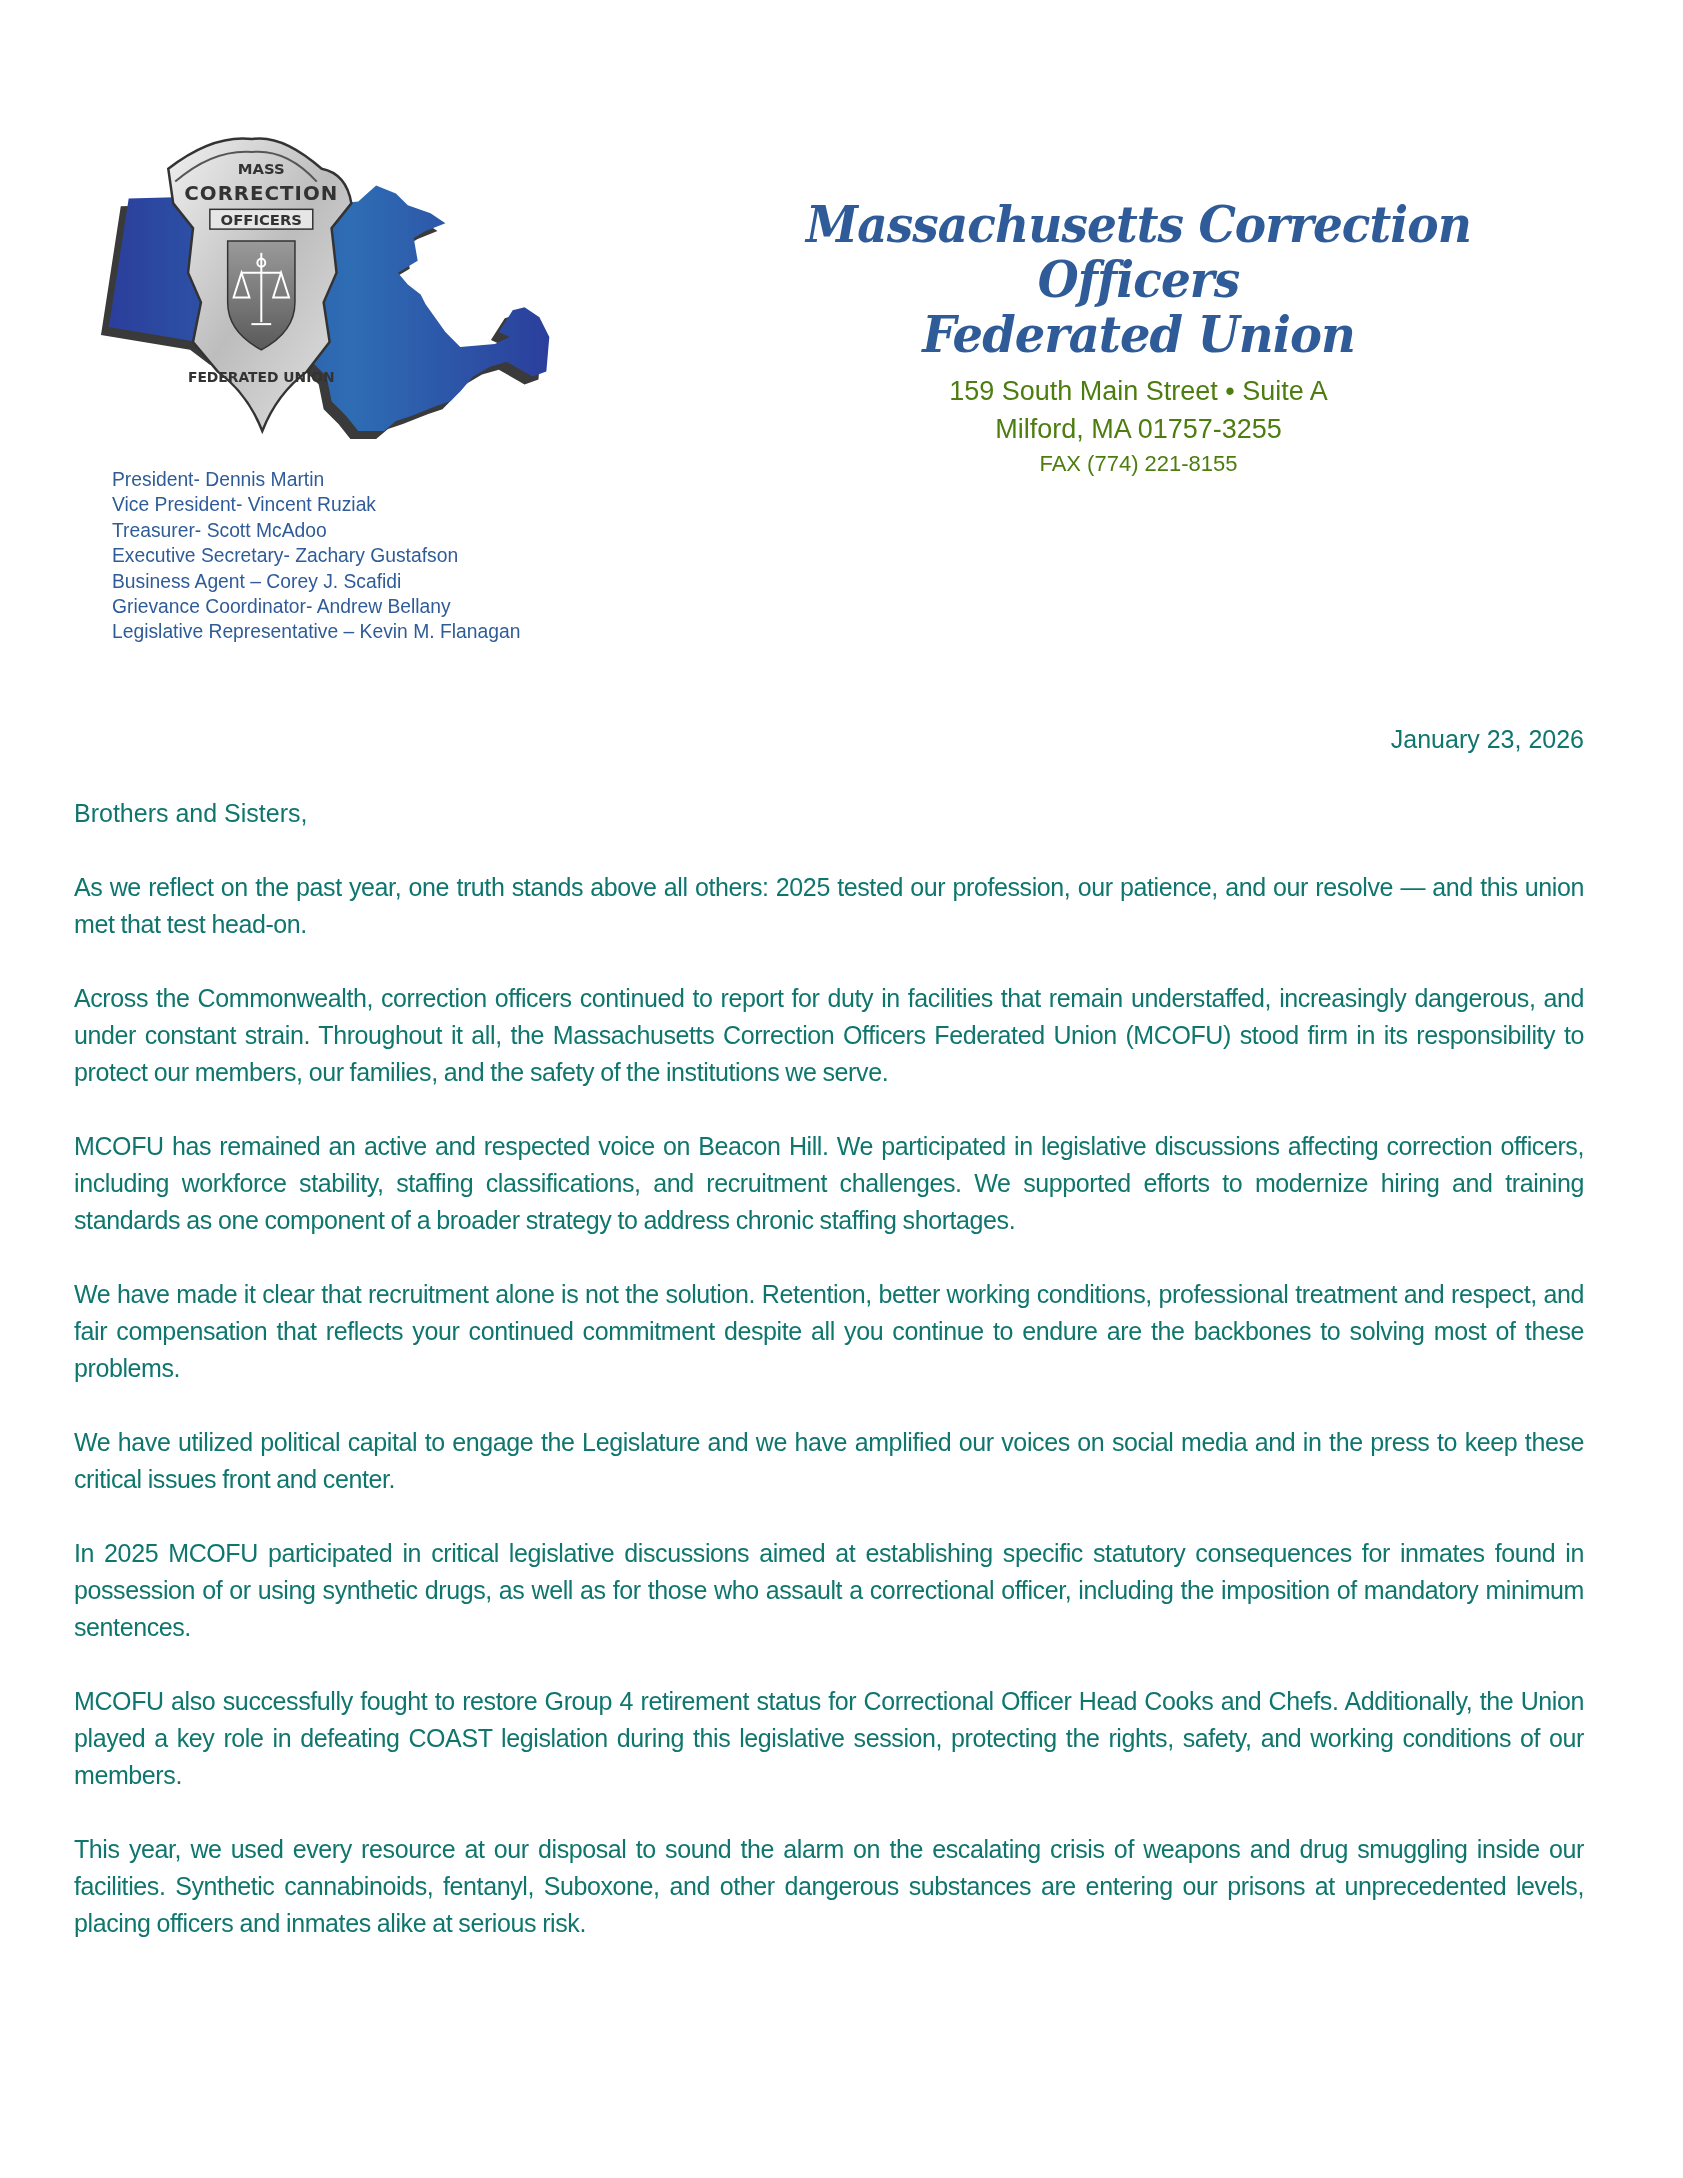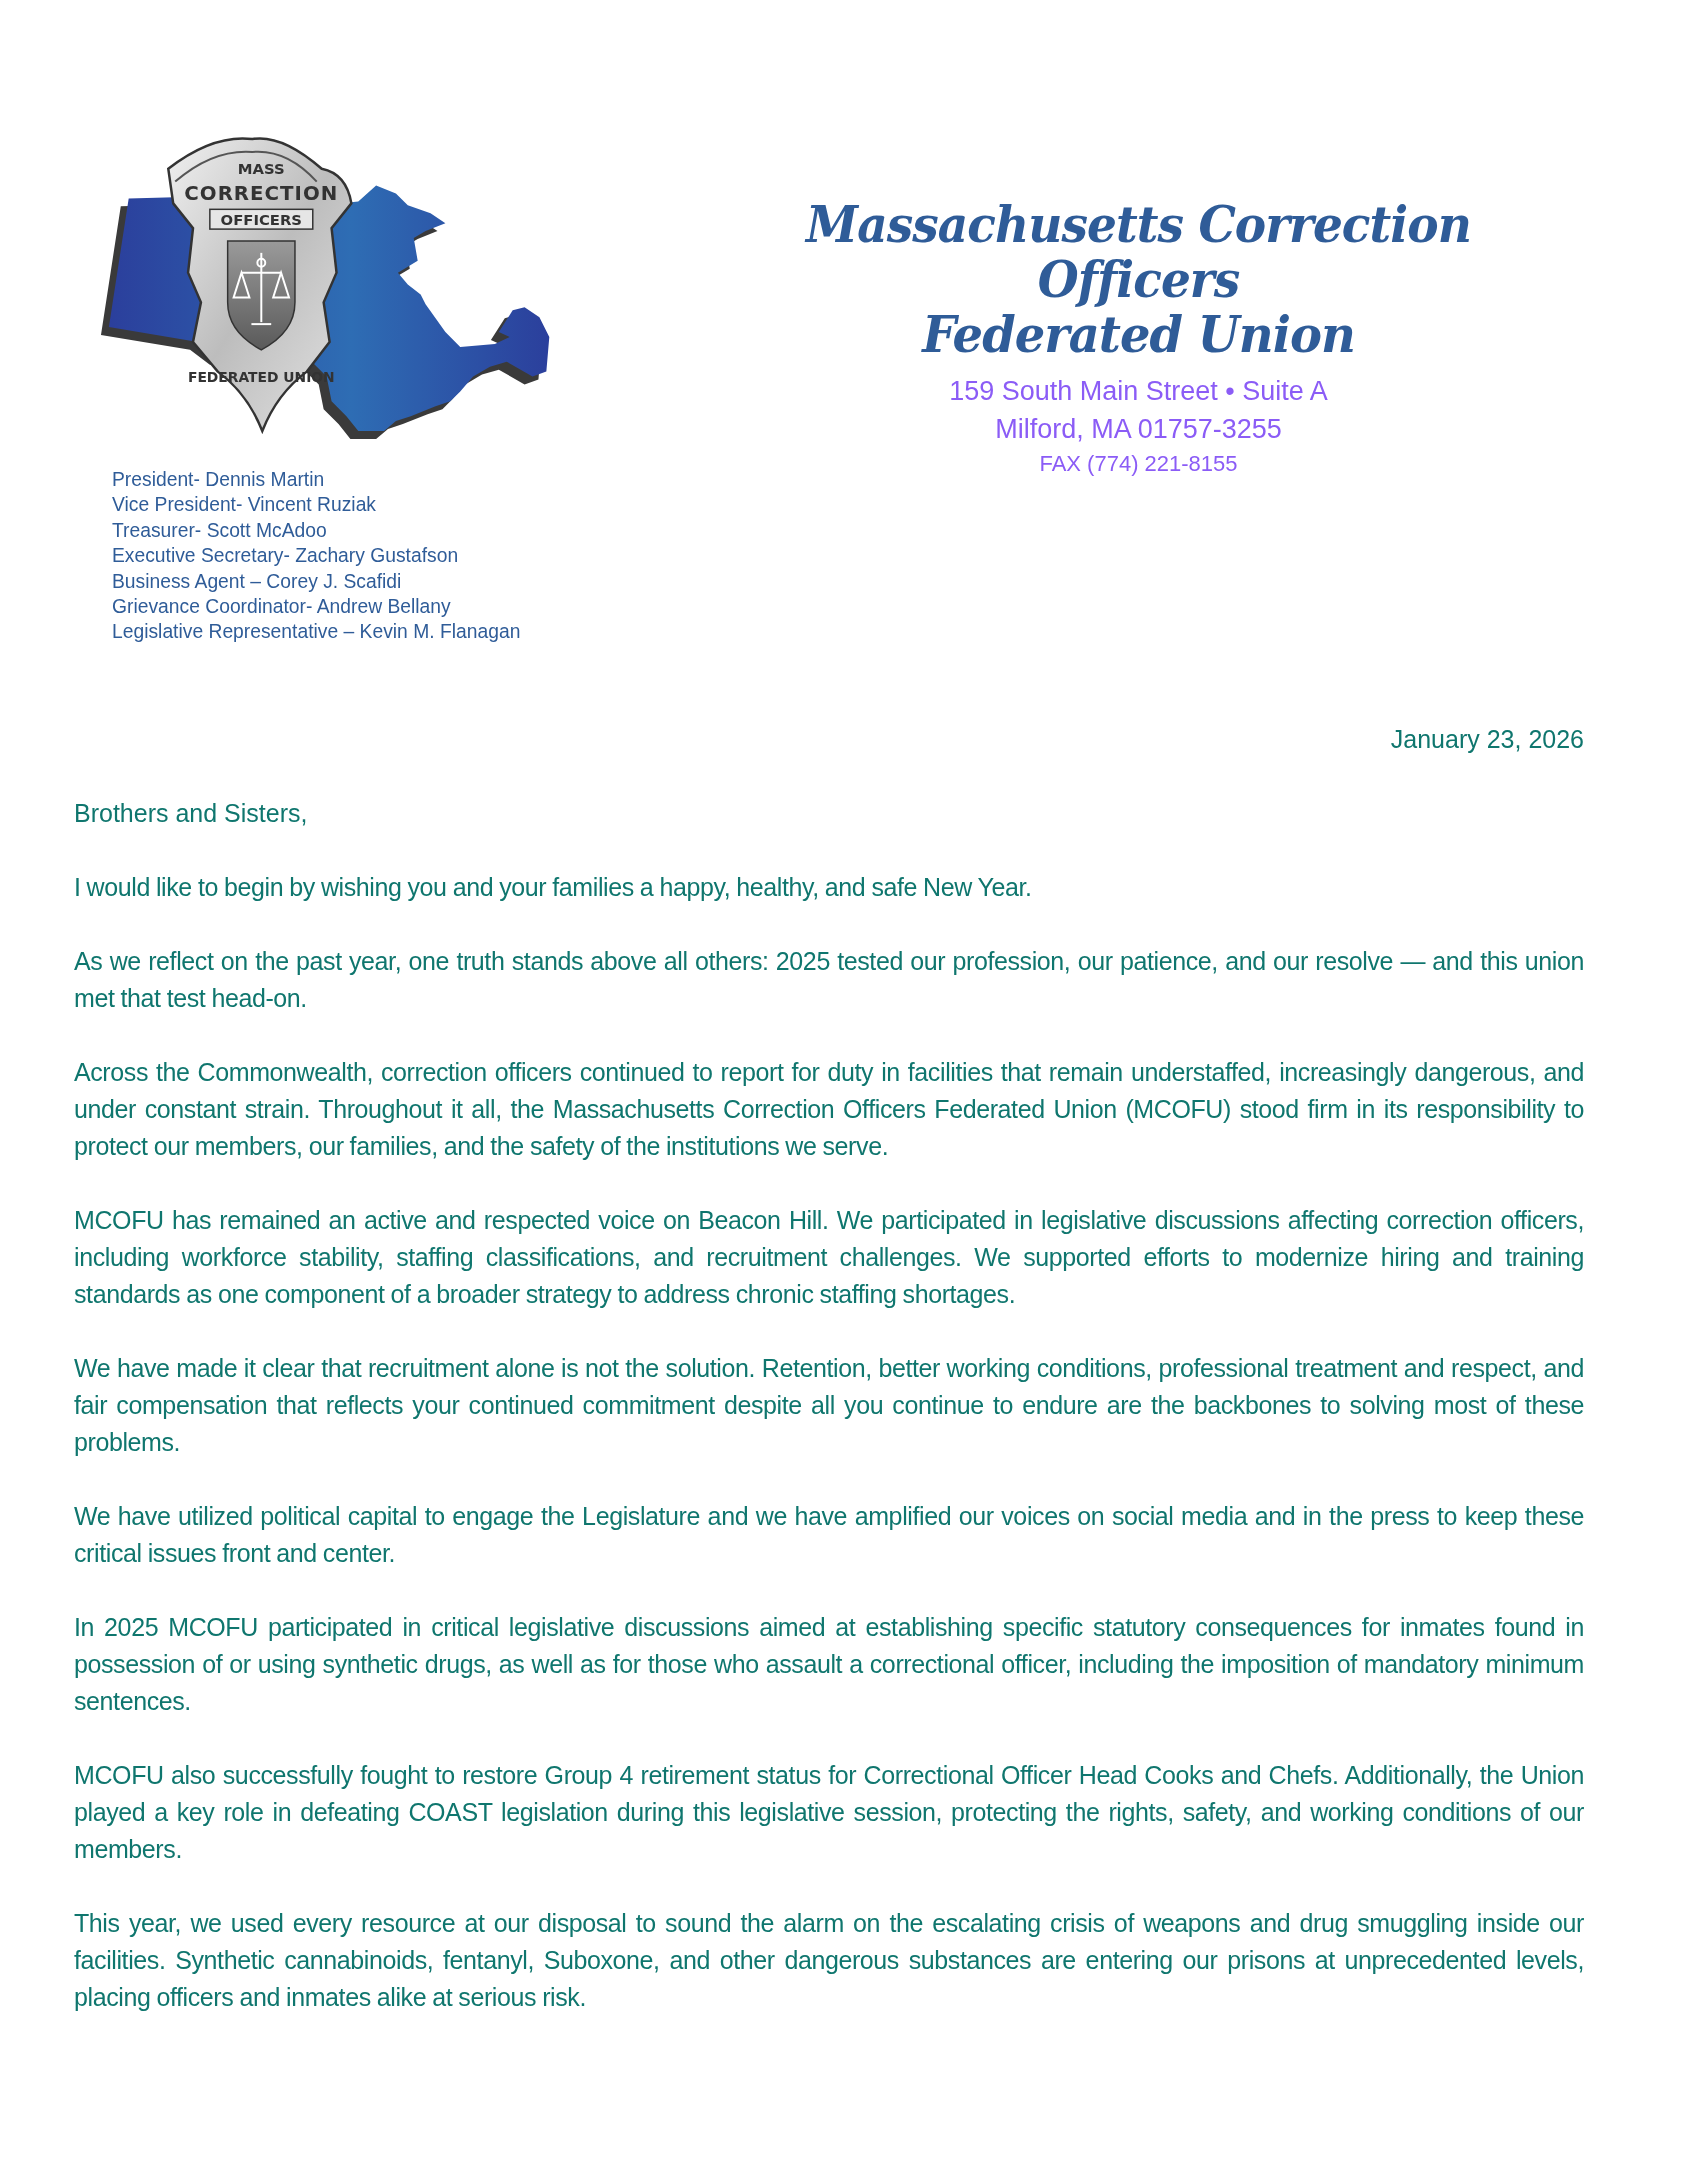--- a/index.html
+++ b/index.html
@@ -7,21 +7,21 @@
   .page { position: absolute; left: 0; top: 0; width: 1683px; height: 2178px; background: #fff; }
 
   
   .logo { position: absolute; left: 99px; top: 134px; width: 480px; height: 307px; }
 
   
   .letterhead { position: absolute; left: 693px; top: 149px; width: 891px; text-align: center; color: #2f5c98; margin-top: 48px; }
   .org-name { font-family: "DejaVu Serif", serif; font-weight: bold; font-style: italic; color: #2f5c98;
     font-size: 50px; line-height: 55px; letter-spacing: -1px; transform: scaleX(0.94); transform-origin: center; }
   .org-name.line2 { font-size: 51px; margin-top: 0px; }
-  .addr { font-family: "Liberation Sans", sans-serif; color: #8b5cf6; }
+  .addr { font-family: "Liberation Sans", sans-serif; color: #4d7c0f; }
   .addr.big { font-size: 27px; line-height: 38px; }
   .addr.small { font-size: 22px; line-height: 32px; }
   .addr-1 { margin-top: 10px; }
 
   
   .officers { position: absolute; left: 112px; top: 467px; font-family: "Liberation Sans", sans-serif;
     font-size: 19.3px; line-height: 25.4px; color: #2f5c98; }
   .officers div { white-space: nowrap; }
 
   
@@ -94,21 +94,20 @@
     <div>Treasurer- Scott McAdoo</div>
     <div>Executive Secretary- Zachary Gustafson</div>
     <div>Business Agent – Corey J. Scafidi</div>
     <div>Grievance Coordinator- Andrew Bellany</div>
     <div>Legislative Representative – Kevin M. Flanagan</div>
   </div>
 
   <div class="doc">
     <div class="date">January 23, 2026</div>
     <div class="salutation">Brothers and Sisters,</div>
-    <p class="para">I would like to begin by wishing you and your families a happy, healthy, and safe New Year.</p>
     <p class="para">As we reflect on the past year, one truth stands above all others: 2025 tested our profession, our patience, and our resolve — and this union met that test head-on.</p>
     <p class="para">Across the Commonwealth, correction officers continued to report for duty in facilities that remain understaffed, increasingly dangerous, and under constant strain. Throughout it all, the Massachusetts Correction Officers Federated Union (MCOFU) stood firm in its responsibility to protect our members, our families, and the safety of the institutions we serve.</p>
     <p class="para">MCOFU has remained an active and respected voice on Beacon Hill. We participated in legislative discussions affecting correction officers, including workforce stability, staffing classifications, and recruitment challenges. We supported efforts to modernize hiring and training standards as one component of a broader strategy to address chronic staffing shortages.</p>
     <p class="para">We have made it clear that recruitment alone is not the solution. Retention, better working conditions, professional treatment and respect, and fair compensation that reflects your continued commitment despite all you continue to endure are the backbones to solving most of these problems.</p>
     <p class="para">We have utilized political capital to engage the Legislature and we have amplified our voices on social media and in the press to keep these critical issues front and center.</p>
     <p class="para">In 2025 MCOFU participated in critical legislative discussions aimed at establishing specific statutory consequences for inmates found in possession of or using synthetic drugs, as well as for those who assault a correctional officer, including the imposition of mandatory minimum sentences.</p>
     <p class="para">MCOFU also successfully fought to restore Group 4 retirement status for Correctional Officer Head Cooks and Chefs. Additionally, the Union played a key role in defeating COAST legislation during this legislative session, protecting the rights, safety, and working conditions of our members.</p>
     <p class="para">This year, we used every resource at our disposal to sound the alarm on the escalating crisis of weapons and drug smuggling inside our facilities. Synthetic cannabinoids, fentanyl, Suboxone, and other dangerous substances are entering our prisons at unprecedented levels, placing officers and inmates alike at serious risk.</p>
   </div>
 

